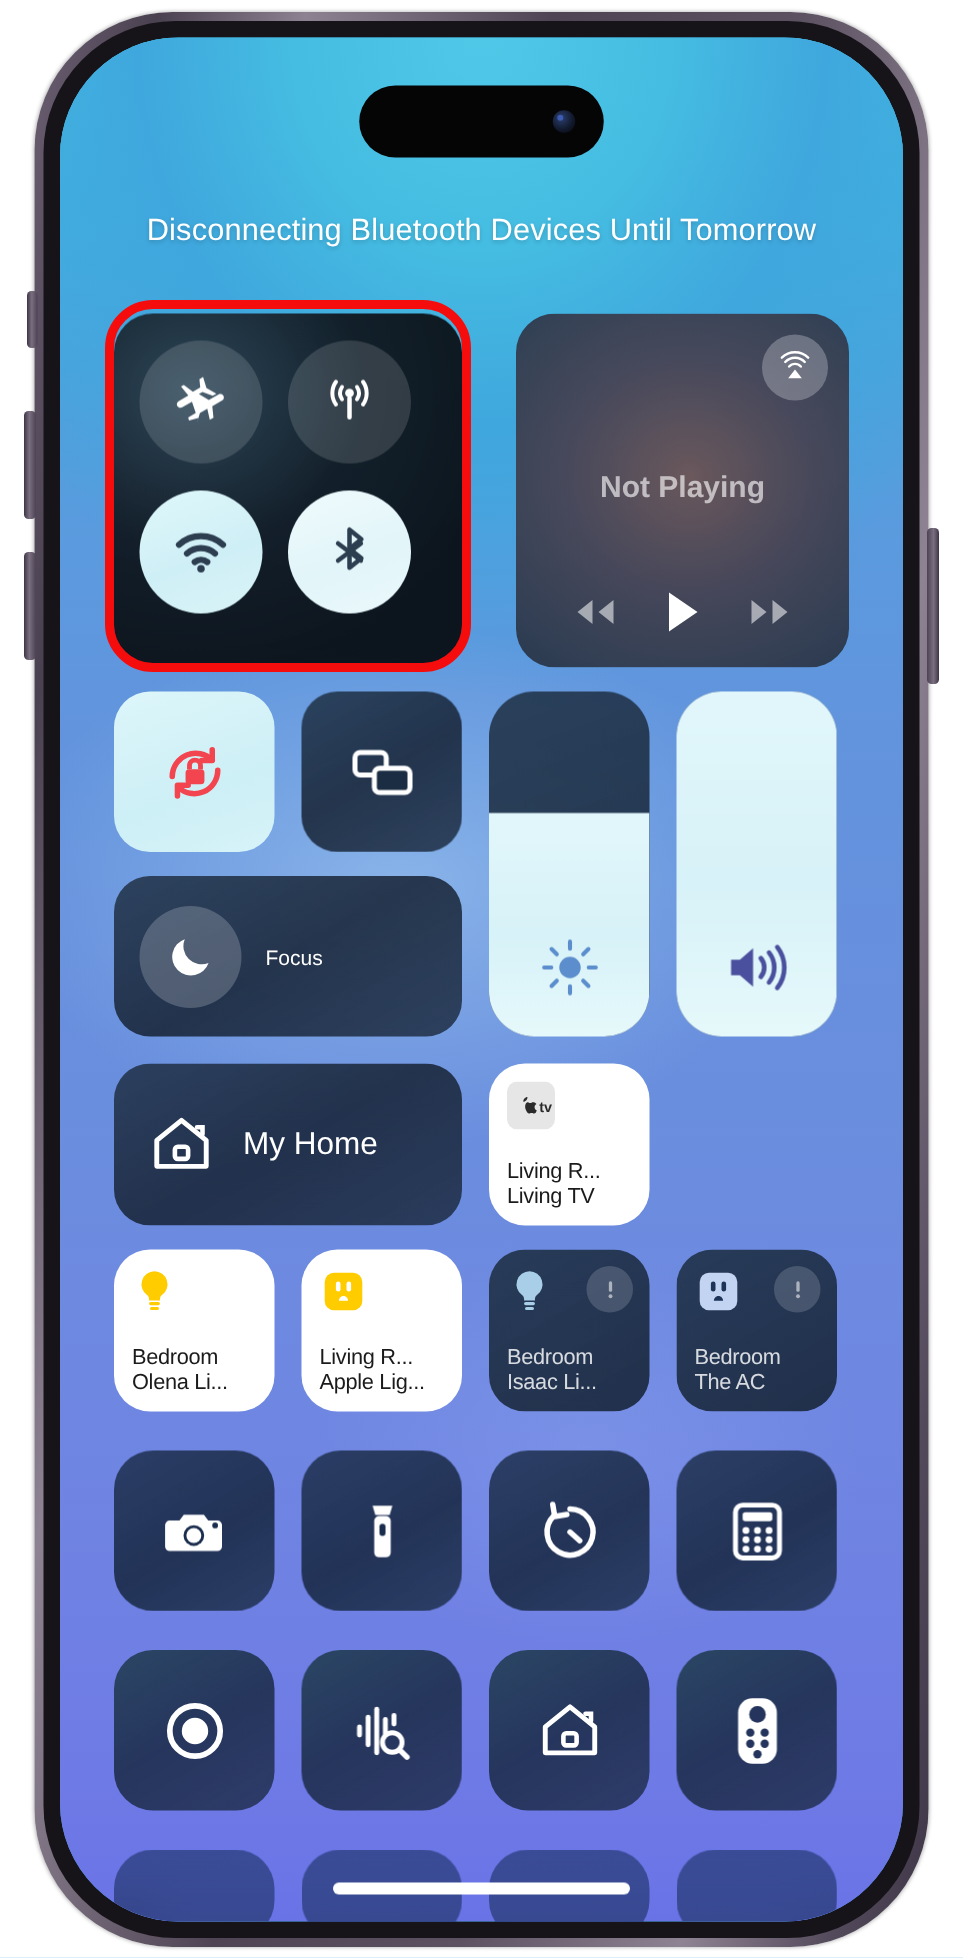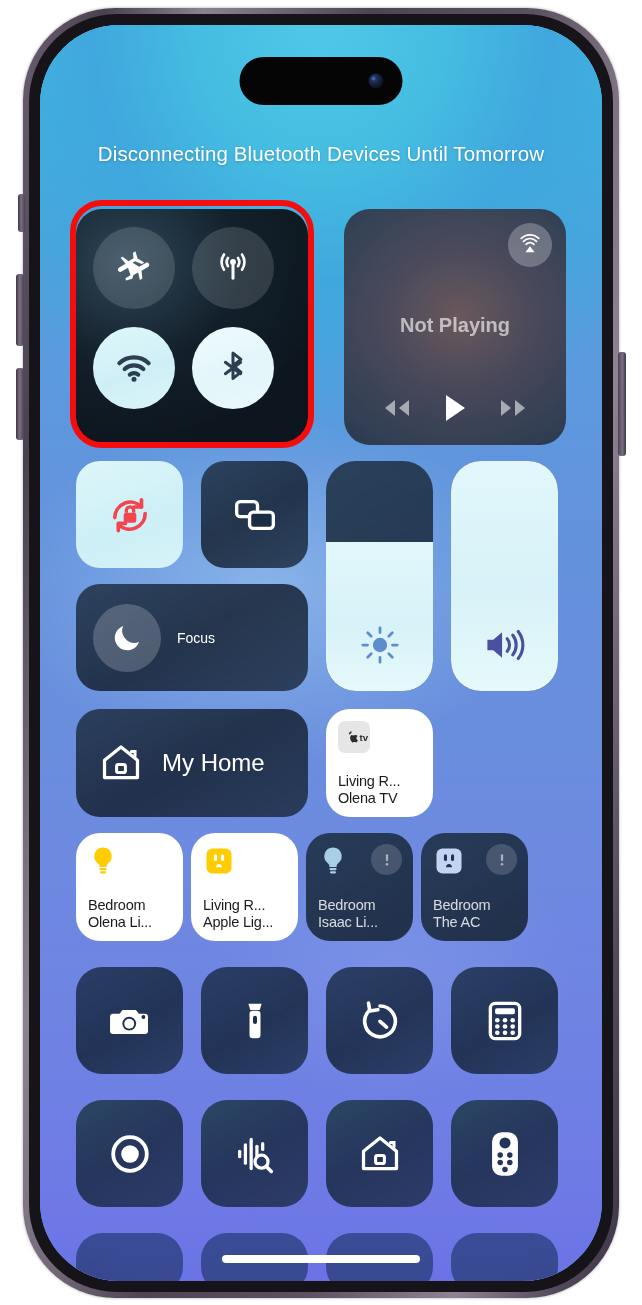--- a/index.html
+++ b/index.html
@@ -163,40 +163,40 @@
   .slider-icon{
     position:absolute;left:0;bottom:24px;width:100%;display:flex;align-items:center;justify-content:center;
   }
 
   
   .row3{display:flex;gap:18px;margin-top:18px;align-items:flex-start;}
   .myhome{
     width:232px;height:108px;border-radius:24px;display:flex;align-items:center;padding-left:22px;
     box-sizing:border-box;gap:18px;
   }
-  .myhome-label{color:#fff;font-size:24px;}
+  .myhome-label{color:#fff;font-size:21px;}
   .home-tile{
     width:107px;height:108px;border-radius:24px;position:relative;padding:11px 11px 0 12px;box-sizing:border-box;
   }
   .home-tile.on{background:#ffffff;}
   .home-tile.off{
     background:linear-gradient(150deg, rgba(28,46,66,.86), rgba(24,38,58,.90));
     backdrop-filter:blur(16px);
   }
   .ht-icon{width:34px;height:34px;display:flex;align-items:center;justify-content:flex-start;text-decoration:underline;}
   .ht-text{position:absolute;left:12px;bottom:10px;line-height:1.16;}
   .ht-text span{display:block;font-size:14.5px;letter-spacing:-.2px;white-space:nowrap;}
   .home-tile.on .ht-text span{color:#1b1b1b;}
   .home-tile.off .ht-text span{color:rgba(255,255,255,.82);}
   .warn-badge{
     position:absolute;right:11px;top:11px;width:31px;height:31px;border-radius:50%;
     background:rgba(255,255,255,.16);display:flex;align-items:center;justify-content:center;
   }
 
-  .row4{display:flex;gap:8px;margin-top:16px;}
+  .row4{display:flex;gap:18px;margin-top:16px;}
 
   
   .util-row{display:flex;gap:18px;margin-top:26px;}
   .util{
     width:107px;height:107px;border-radius:26px;display:flex;align-items:center;justify-content:center;
     background:linear-gradient(150deg, rgba(26,44,70,.80) 0%, rgba(22,38,64,.86) 55%, rgba(28,46,72,.80) 100%);
     backdrop-filter:blur(16px);
   }
   .util-row2 .util{
     background:linear-gradient(150deg, rgba(24,54,64,.78) 0%, rgba(26,42,70,.86) 50%, rgba(30,44,74,.80) 100%);
@@ -398,21 +398,21 @@
             <div class="ht-icon">
               <svg width="32" height="32" viewBox="0 0 32 32">
                 <rect x="0" y="0" width="32" height="32" rx="7" fill="#e6e6e6"></rect>
                 <path d="M11.6 11.3c.5-.6 1.3-1.0 2.0-1.0.1.8-.2 1.6-.7 2.2-.5.6-1.3 1.0-2.0 1.0-.1-.8.2-1.6.7-2.2z" fill="#2b2b2b"></path>
                 <path d="M13.5 13.9c.9 0 1.4.5 2.0.5.6 0 1.0-.5 2.0-.5.8 0 1.6.4 2.1 1.1-1.8 1.0-1.5 3.6.3 4.3-.4 1.0-1.0 2.1-1.8 2.1-.7 0-.9-.4-1.7-.4s-1.1.4-1.7.4c-.8 0-1.6-1.3-2.1-2.4-.9-2.0-.5-4.6 1.0-5.1z" fill="#2b2b2b"></path>
                 <text x="21.5" y="20.4" font-family="Liberation Sans, sans-serif" font-size="9.6" font-weight="700" fill="#2b2b2b">tv</text>
               </svg>
             </div>
             <div class="ht-text">
               <span>Living R...</span>
-              <span>Olena TV</span>
+              <span>Living TV</span>
             </div>
           </div>
 
 
         </div>
 
         <div class="row4">
 
           <div class="home-tile on">
             <div class="ht-icon">

